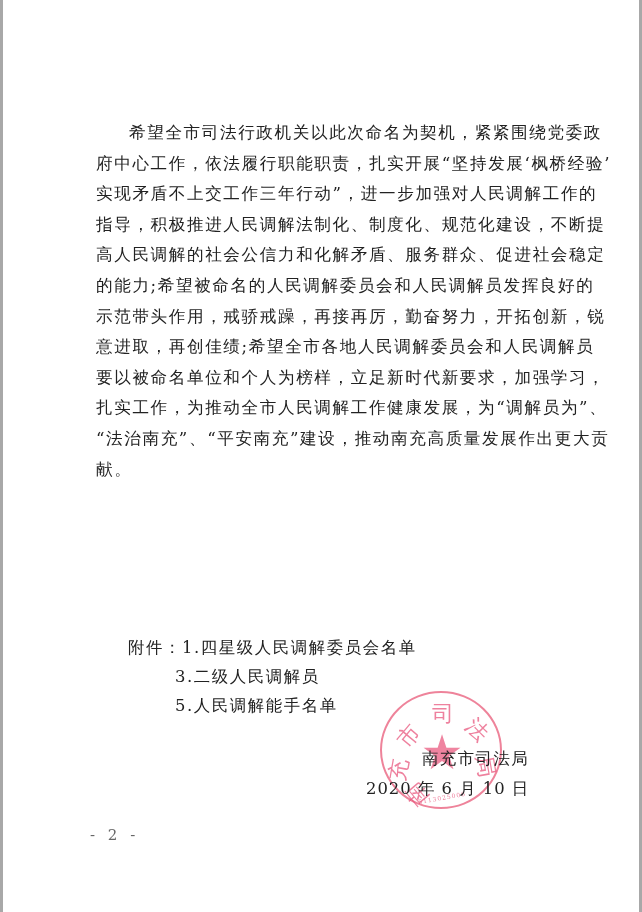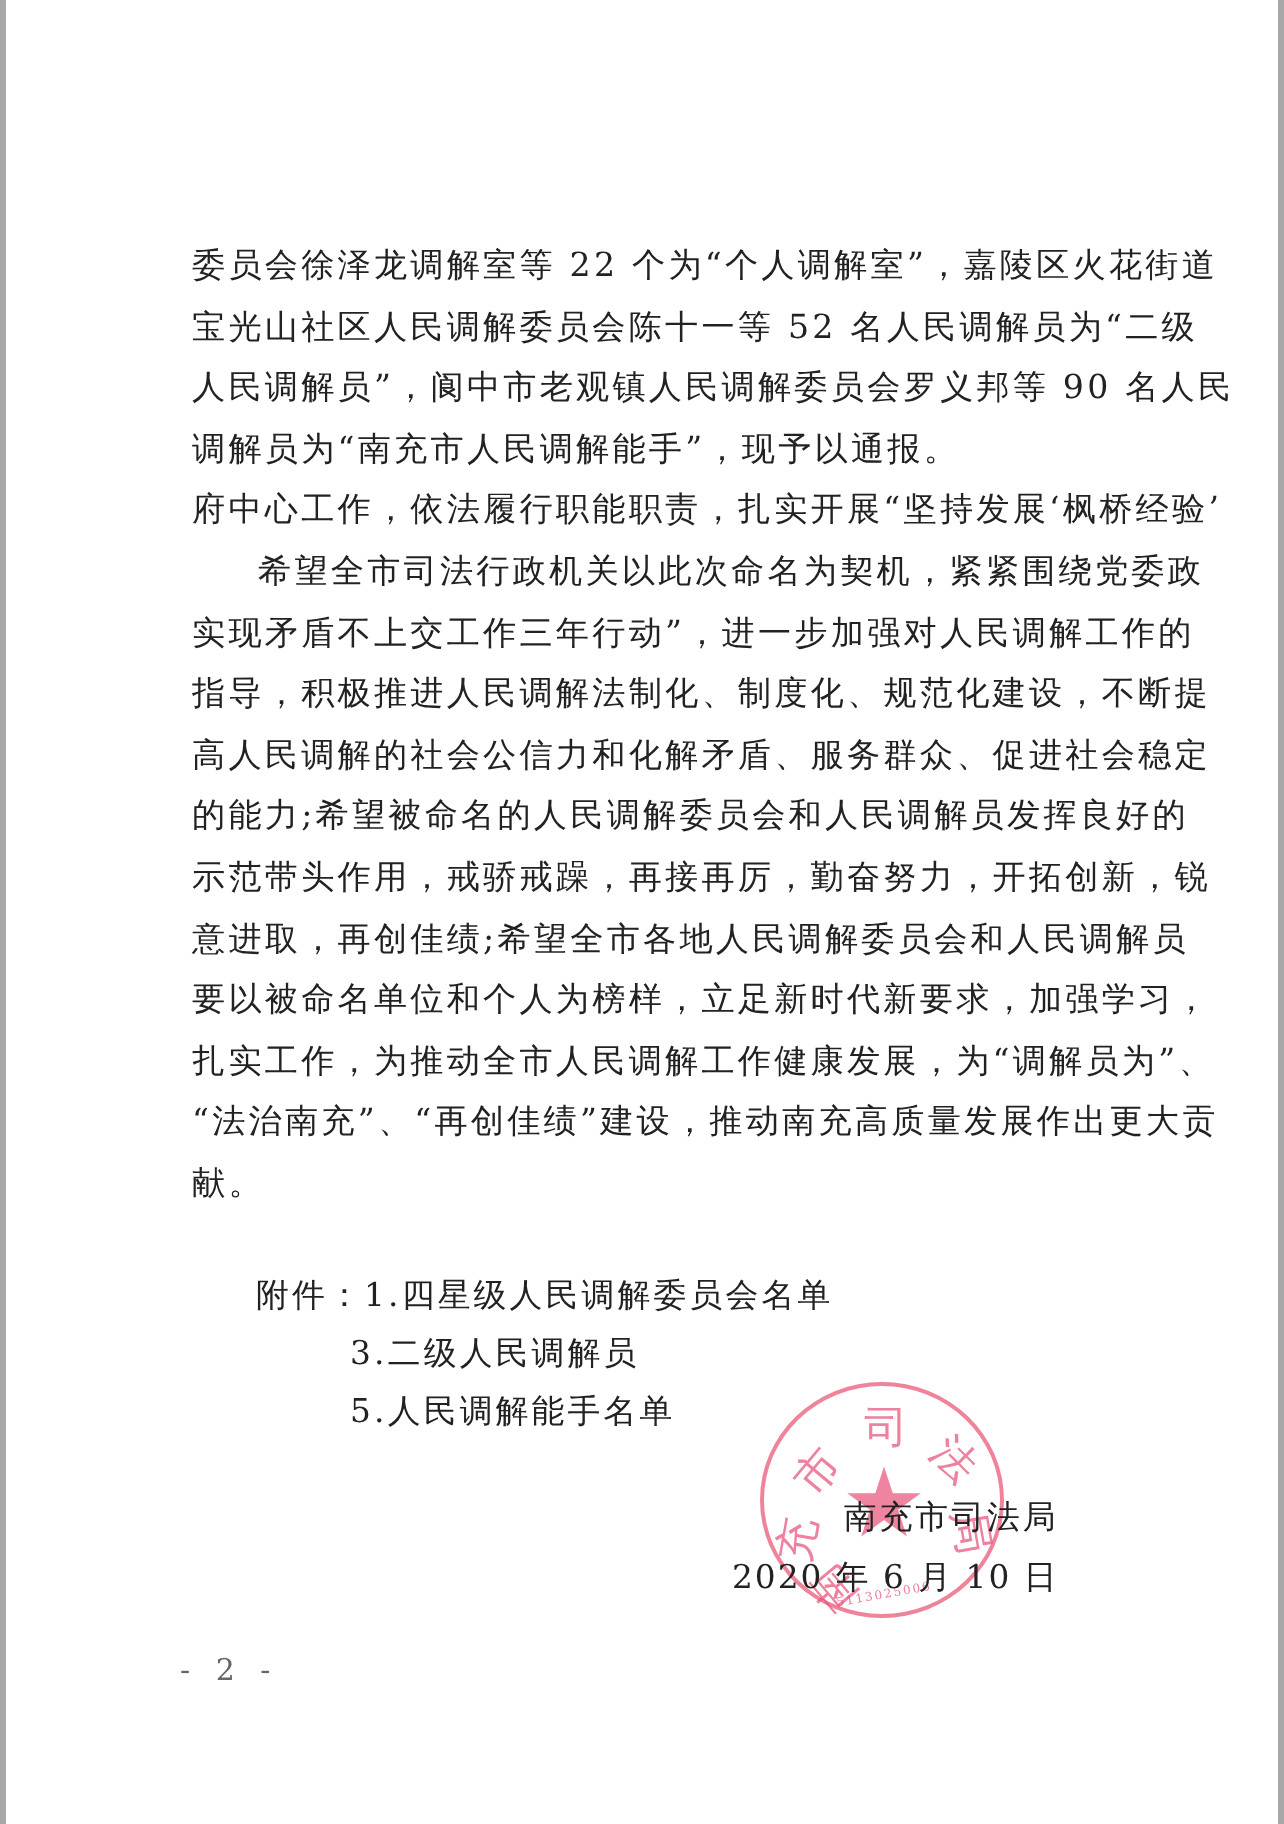--- a/index.html
+++ b/index.html
@@ -35,37 +35,31 @@
   .page-number { position: absolute; left: 90px; top: 826px; font-size: 15px; color: #666; letter-spacing: 4px; }
 </style>
 </head>
 <body>
 
 <div class="border-left"></div>
 <div class="border-right"></div>
 
 <div class="page">
   <div>
-    <div class="line">委员会徐泽龙调解室等 22 个为“个人调解室”，嘉陵区火花街道</div>
-    <div class="line">宝光山社区人民调解委员会陈十一等 52 名人民调解员为“二级</div>
-    <div class="line">人民调解员”，阆中市老观镇人民调解委员会罗义邦等 90 名人民</div>
-    <div class="line last">调解员为“南充市人民调解能手”，现予以通报。</div>
-  </div>
-  <div>
+    <div class="line indent">希望全市司法行政机关以此次命名为契机，紧紧围绕党委政</div>
     <div class="line">府中心工作，依法履行职能职责，扎实开展“坚持发展‘枫桥经验’</div>
-    <div class="line indent">希望全市司法行政机关以此次命名为契机，紧紧围绕党委政</div>
     <div class="line">实现矛盾不上交工作三年行动”，进一步加强对人民调解工作的</div>
     <div class="line">指导，积极推进人民调解法制化、制度化、规范化建设，不断提</div>
     <div class="line">高人民调解的社会公信力和化解矛盾、服务群众、促进社会稳定</div>
     <div class="line">的能力;希望被命名的人民调解委员会和人民调解员发挥良好的</div>
     <div class="line">示范带头作用，戒骄戒躁，再接再厉，勤奋努力，开拓创新，锐</div>
     <div class="line">意进取，再创佳绩;希望全市各地人民调解委员会和人民调解员</div>
     <div class="line">要以被命名单位和个人为榜样，立足新时代新要求，加强学习，</div>
     <div class="line">扎实工作，为推动全市人民调解工作健康发展，为“调解员为”、</div>
-    <div class="line">“法治南充”、“再创佳绩”建设，推动南充高质量发展作出更大贡</div>
+    <div class="line">“法治南充”、“平安南充”建设，推动南充高质量发展作出更大贡</div>
     <div class="line last">献。</div>
   </div>
 </div>
 
 <div class="attach">
   <div class="row"><span>附件：</span><span>1.四星级人民调解委员会名单</span></div>
   <div class="row sub"><span>3.二级人民调解员</span></div>
   <div class="row sub"><span>5.人民调解能手名单</span></div>
 </div>
 

